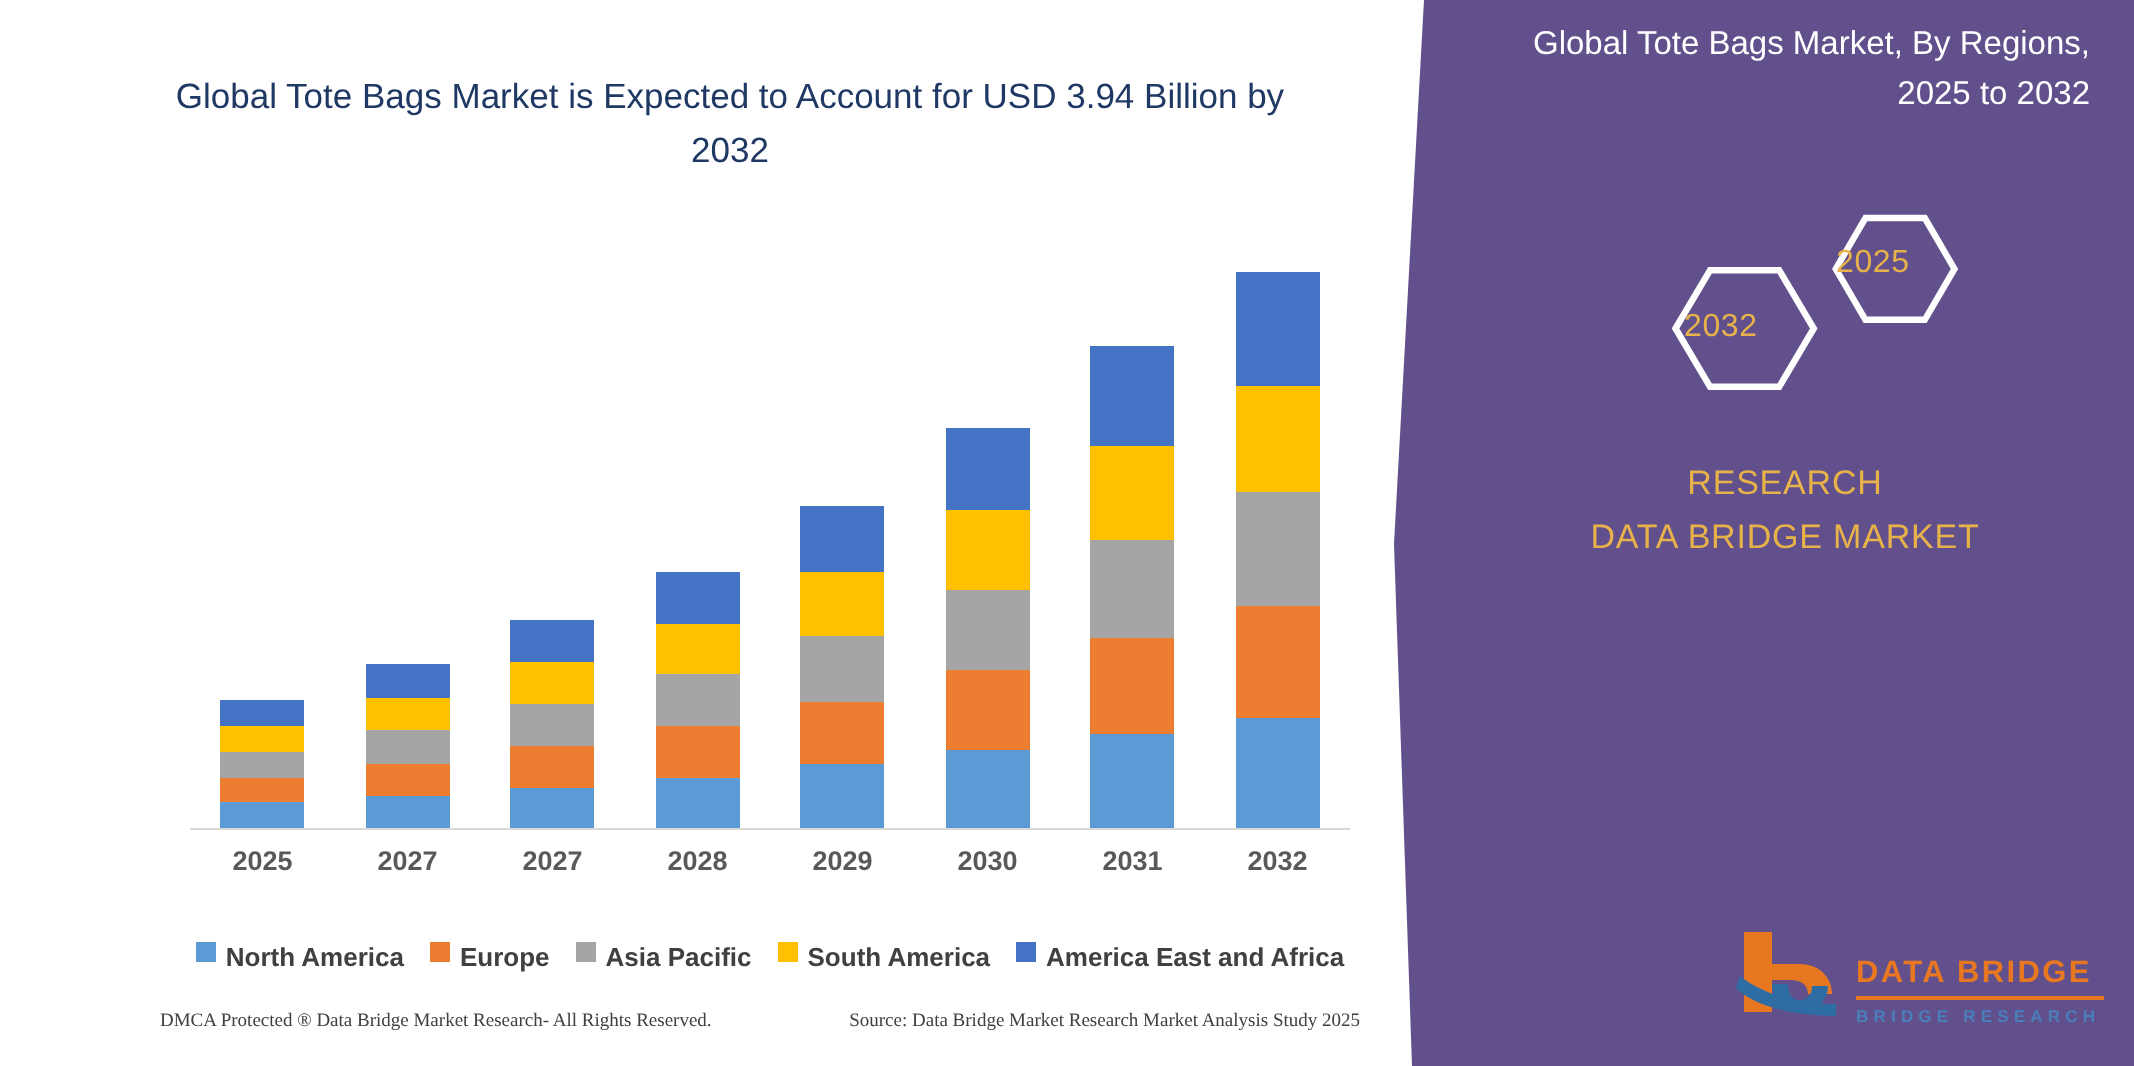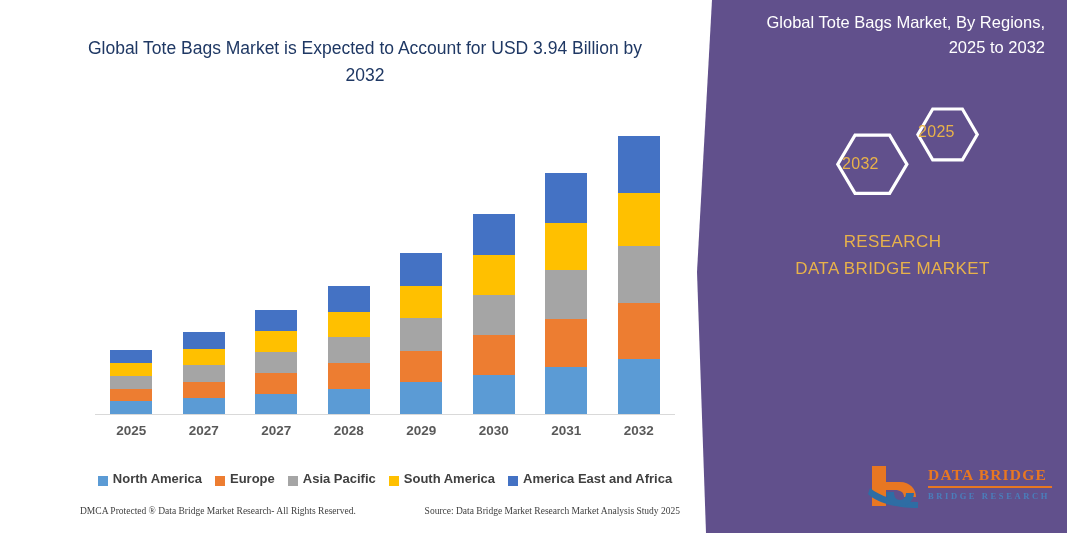--- a/index.html
+++ b/index.html
@@ -44,21 +44,21 @@
   .xlabel {
     width: 72px; text-align: center;
     font-size: 13.5px; font-weight: bold; color: #595959;
   }
 
   .legend {
     position: absolute; left: 95px; top: 471px; width: 580px;
     display: flex; justify-content: center; align-items: center; gap: 13px;
     flex-wrap: nowrap;
   }
-  .legend-item { display: flex; align-items: flex-end; gap: 5px; white-space: nowrap; }
+  .legend-item { display: flex; align-items: flex-start; gap: 5px; white-space: nowrap; }
   .legend-swatch { width: 10px; height: 10px; display: inline-block; }
   .legend-label { font-size: 13px; font-weight: bold; color: #404040; }
 
   .footer {
     position: absolute; left: 80px; top: 506px; width: 600px;
     display: flex; justify-content: space-between; align-items: flex-end;
     font-family: "Liberation Serif", serif;
     font-size: 9.5px; color: #404040; white-space: nowrap;
   }
 
@@ -85,21 +85,21 @@
   .hex-2032-label { left: 28px; top: 62px; }
   .hex-2025-label { left: 104px; top: 30px; }
 
   .brand {
     position: absolute; left: 0; top: 228px; width: 349px;
     text-align: center;
     font-size: 17px; line-height: 1.6; color: #E8B24A; letter-spacing: 0.4px;
   }
 
   .logo { position: absolute; left: 148px; top: 462px; width: 190px; height: 52px; }
-  .logo-text { position: absolute; left: 62px; top: 4px; font-family: Liberation Serif, serif; }
+  .logo-text { position: absolute; left: 62px; top: 16px; }
   .logo-main {
     font-size: 15.5px; font-weight: bold; color: #E87722; letter-spacing: 1.2px;
     line-height: 1.1;
   }
   .logo-rule { width: 124px; height: 1.5px; background: #E87722; margin: 3px 0 3px 0; }
   .logo-sub {
     font-size: 8.5px; font-weight: bold; color: #4A7EBB; letter-spacing: 2.6px;
   }
 </style>
 </head>

